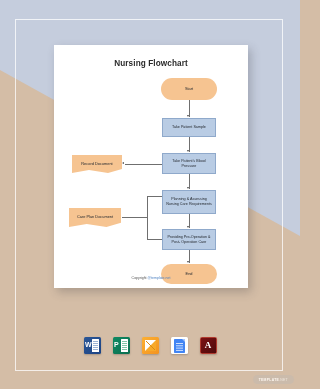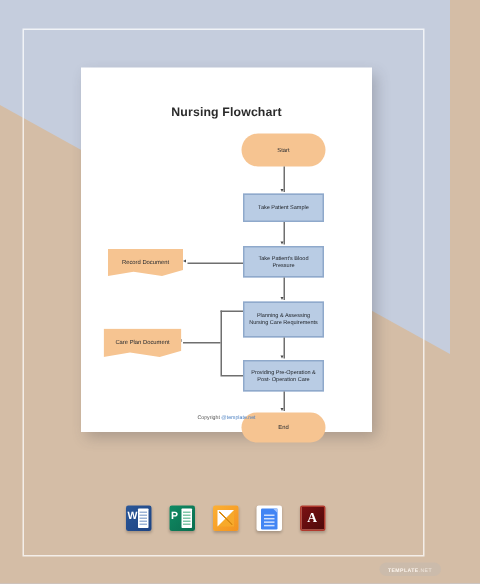--- a/index.html
+++ b/index.html
@@ -33,21 +33,21 @@
     background:#ffffff;
     box-shadow: 3px 4px 9px rgba(60,60,70,.28);
   }
 
   .doc-title {
     text-align:center;
     font-size:8.2px;
     font-weight:700;
     color:#2b2b2b;
     letter-spacing:.1px;
-    margin-top:25px;
+    margin-top:14px;
   }
 
   
   .flow { position:relative; width:100%; height:210px; margin-top:4px; }
 
   .node {
     position:absolute;
     display:flex; align-items:center; justify-content:center;
     text-align:center;
     line-height:1.25;

